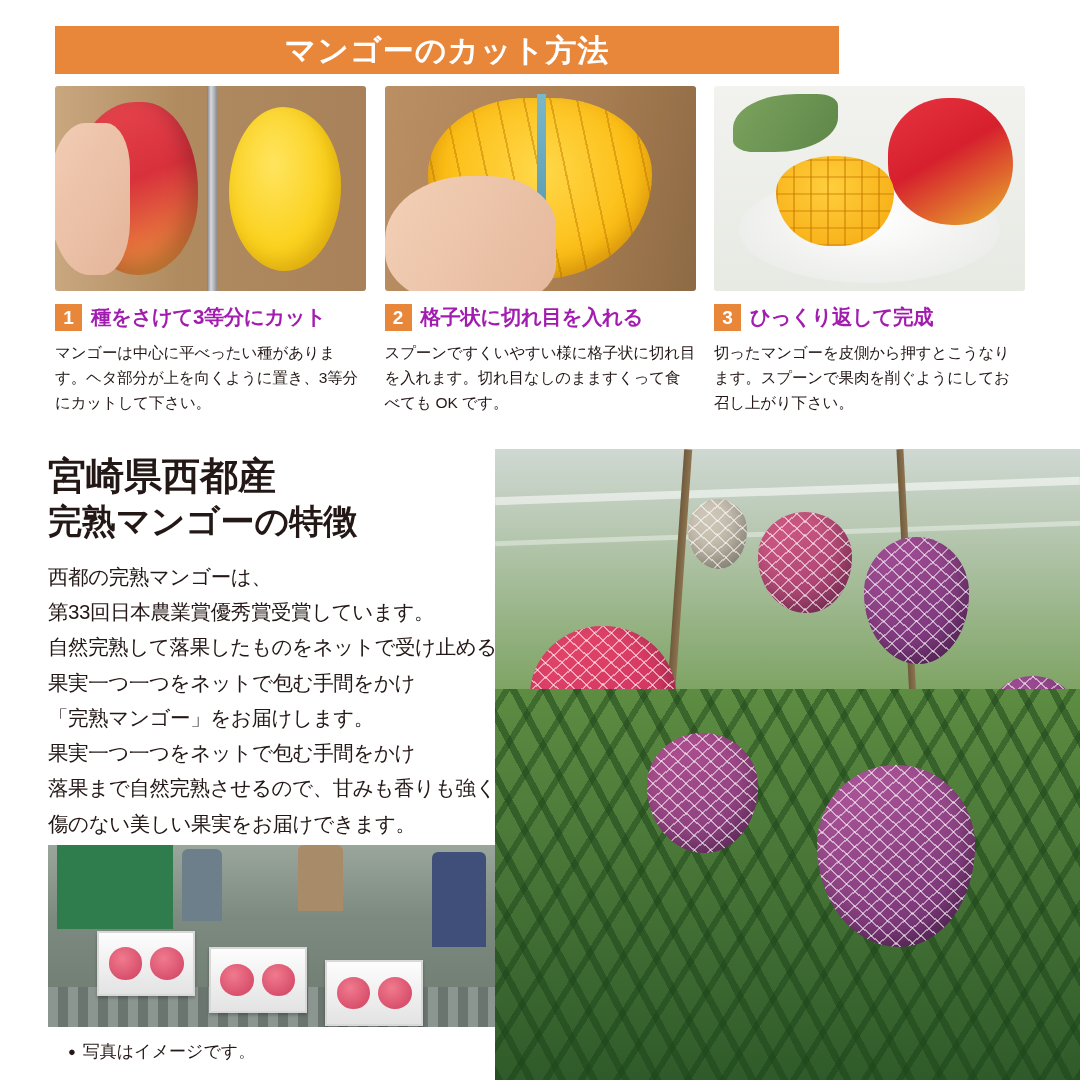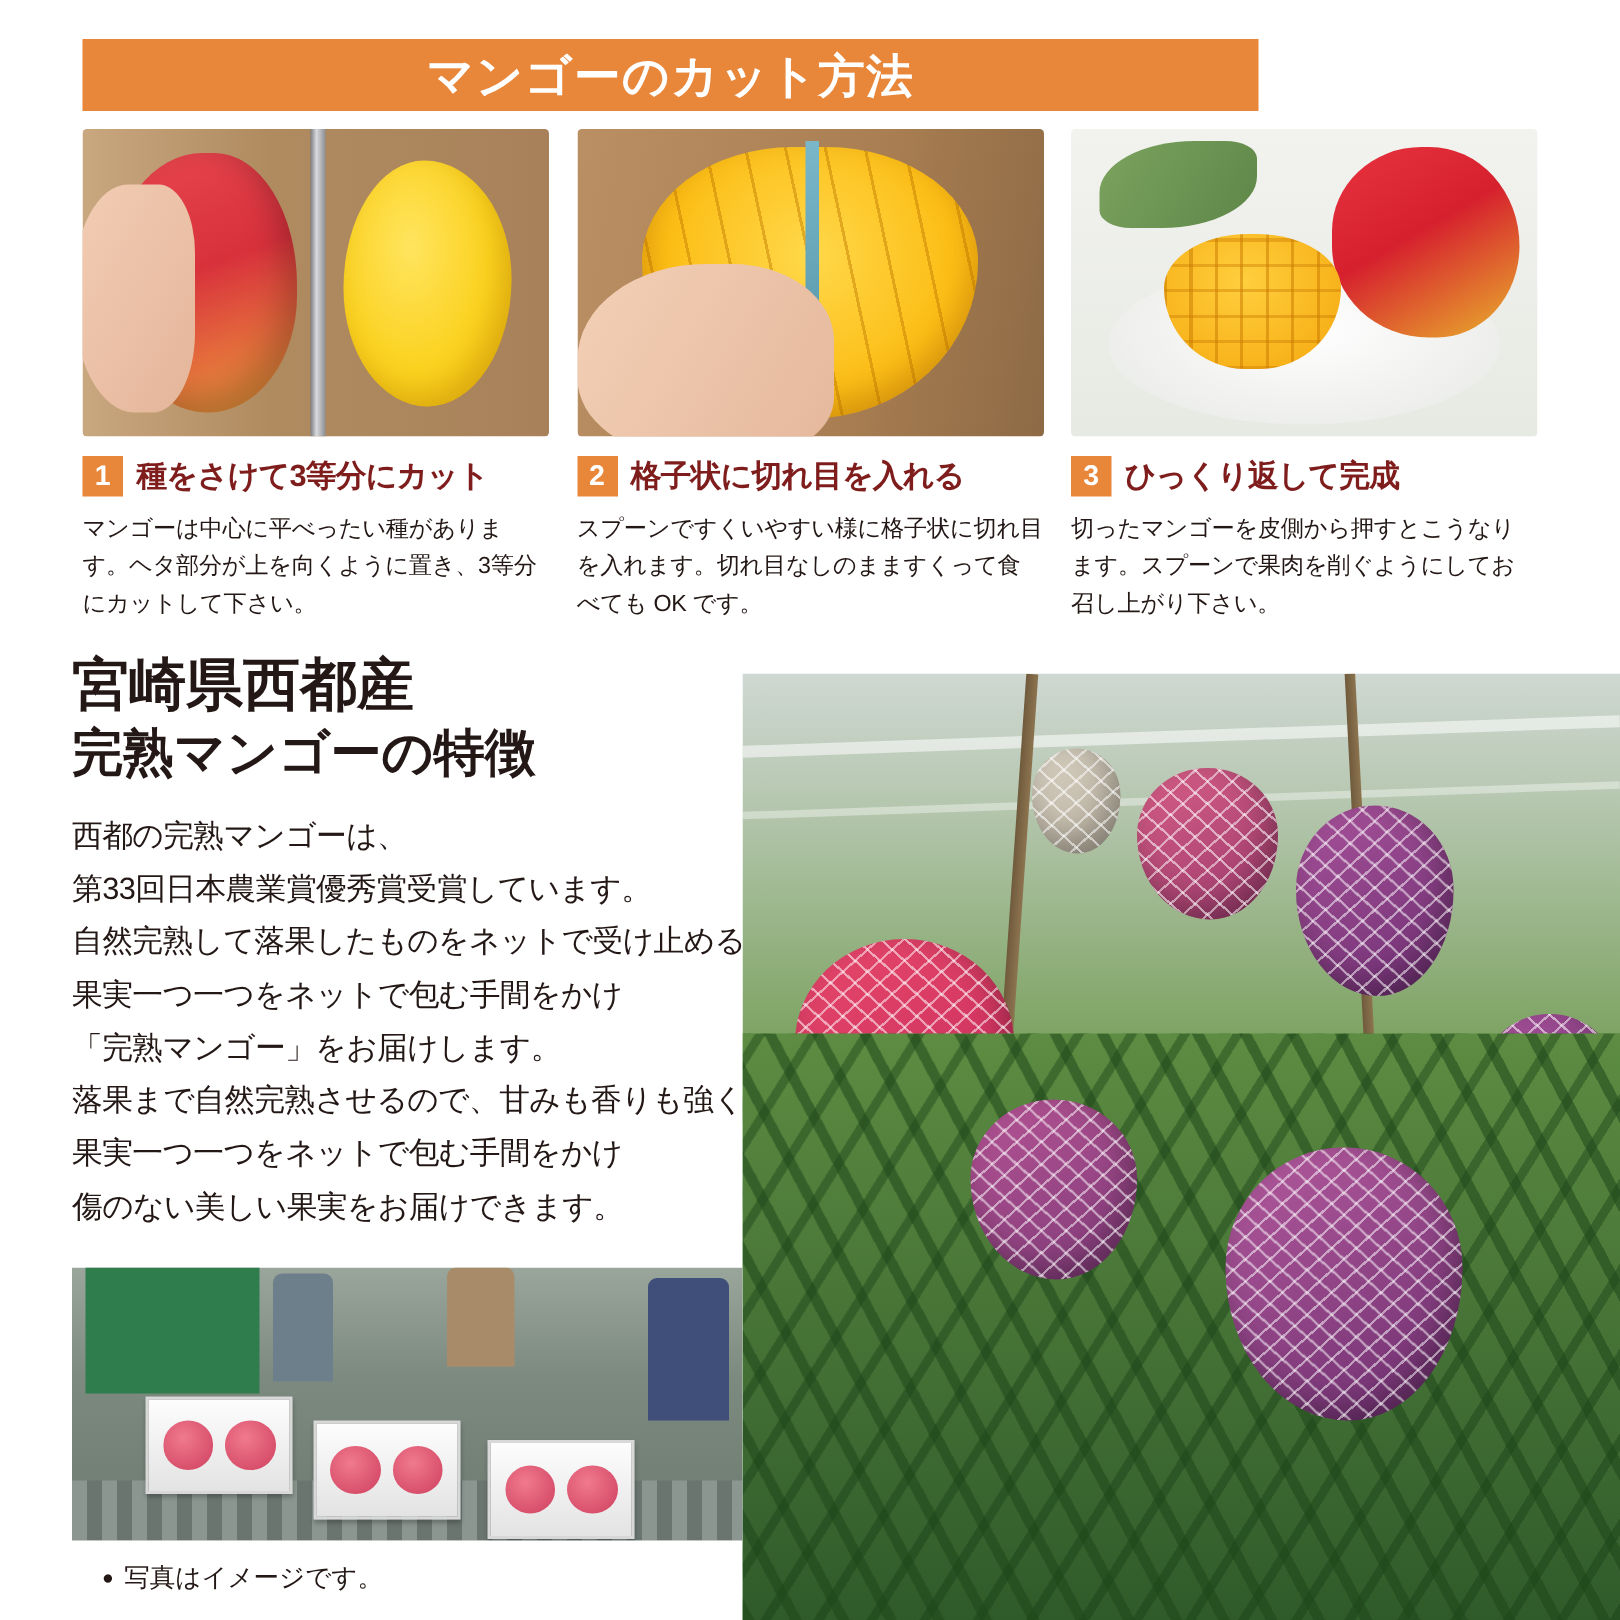--- a/index.html
+++ b/index.html
@@ -70,37 +70,37 @@
     font-weight: bold;
     display: flex;
     align-items: center;
     justify-content: center;
     flex: none;
     line-height: 1;
   }
   .step-title {
     font-size: 20.5px;
     font-weight: bold;
-    color: #7f1d1d;
+    color: #a21caf;
     letter-spacing: -0.5px;
     white-space: nowrap;
   }
   .step-body {
     margin-top: 9px;
     font-size: 15.5px;
     line-height: 1.62;
     color: #231815;
     letter-spacing: -0.2px;
   }
 
   
   .feature {
     position: absolute;
     left: 48px;
-    top: 436px;
+    top: 455px;
     width: 470px;
   }
   .feature-head1 {
     font-size: 38px;
     font-weight: bold;
     letter-spacing: 0px;
     line-height: 1.15;
     color: #231815;
   }
   .feature-head2 {
@@ -379,22 +379,22 @@
 
 <div class="feature">
   <div class="feature-head1">宮崎県西都産</div>
   <div class="feature-head2">完熟マンゴーの特徴</div>
   <div class="feature-body">
     <div>西都の完熟マンゴーは、</div>
     <div>第33回日本農業賞優秀賞受賞しています。</div>
     <div>自然完熟して落果したものをネットで受け止める、</div>
     <div>果実一つ一つをネットで包む手間をかけ</div>
     <div>「完熟マンゴー」をお届けします。</div>
+    <div>果実一つ一つをネットで包む手間をかけ</div>
     <div>落果まで自然完熟させるので、甘みも香りも強く</div>
-    <div>果実一つ一つをネットで包む手間をかけ</div>
     <div>傷のない美しい果実をお届けできます。</div>
   </div>
 </div>
 
 <div class="hero-photo">
   <div class="ph ph-hero">
     <div class="hero-beam"></div>
     <div class="hero-beam b2"></div>
     <div class="branch br1"></div>
     <div class="branch br2"></div>

